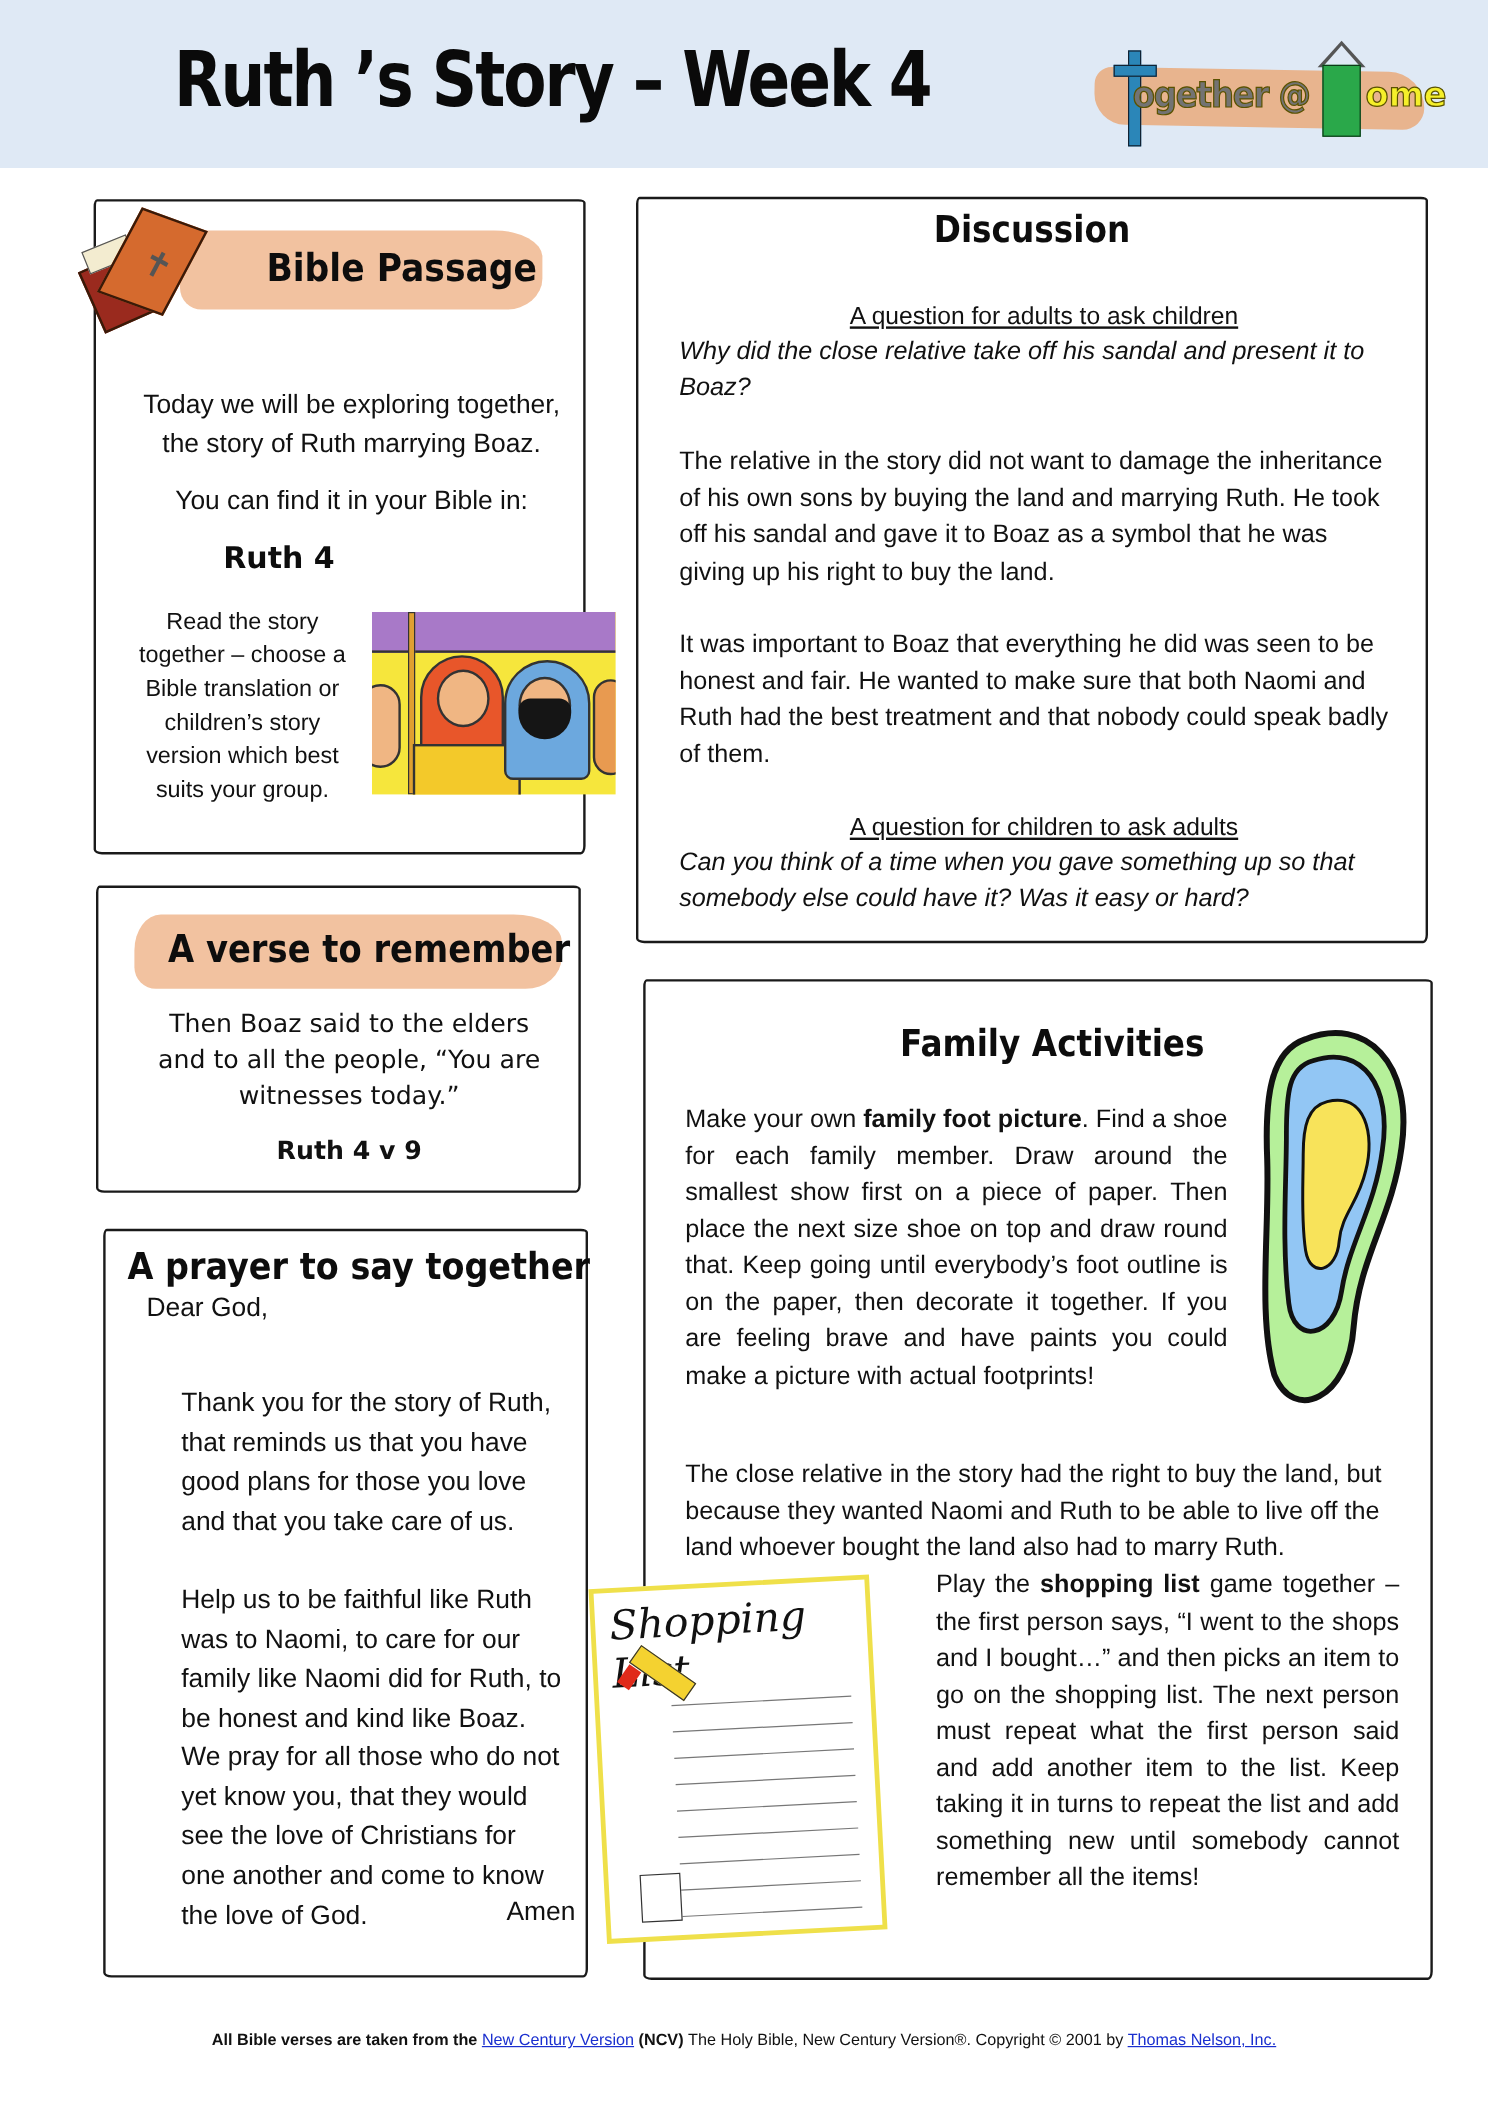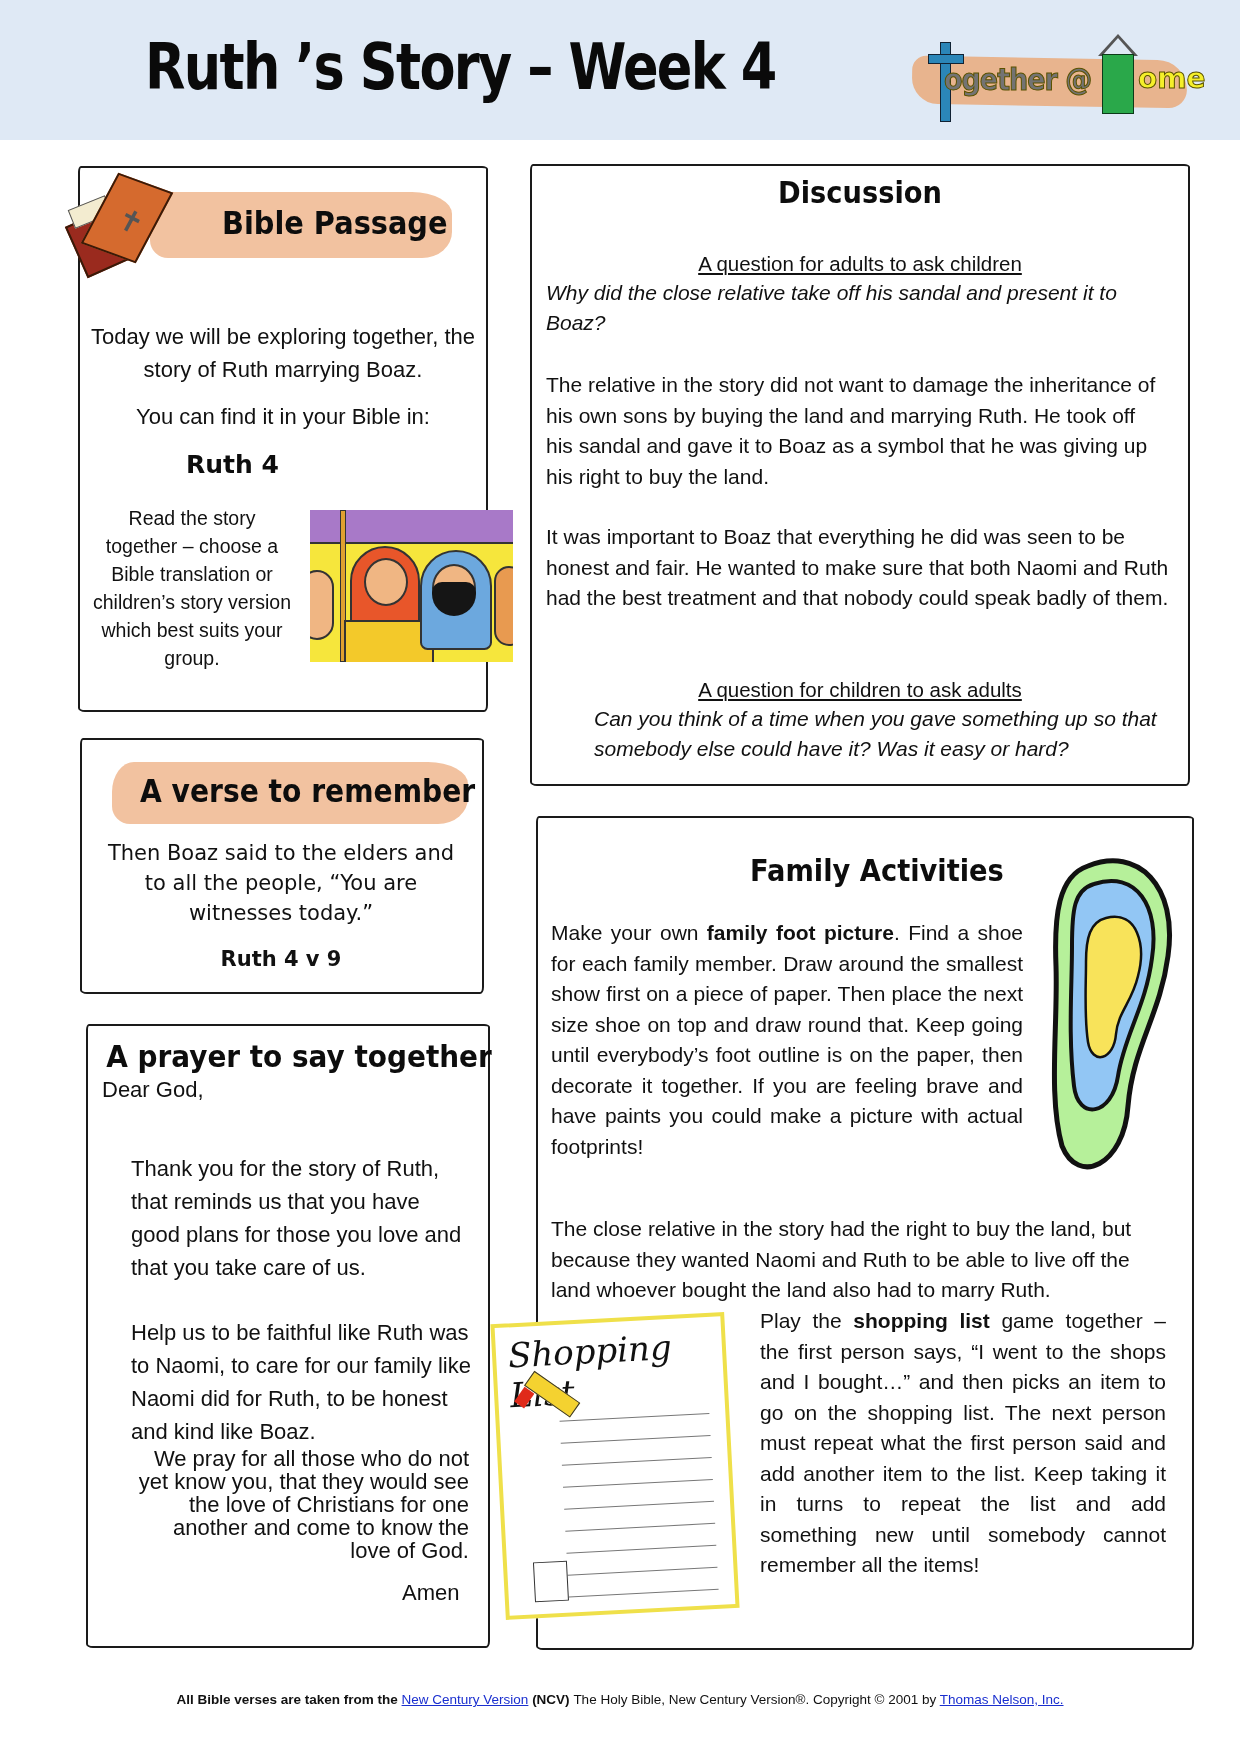--- a/index.html
+++ b/index.html
@@ -61,21 +61,21 @@
   .brush {
     position: absolute; background: #f2c2a0;
     border-radius: 22px 40px 30px 18px / 30px 22px 26px 18px;
   }
   .heading {
     position: absolute; font-family: "DejaVu Sans", sans-serif; font-weight: bold;
     color: #0d0d0d; white-space: nowrap;
   }
   .body-text {
     position: absolute; font-family: "Liberation Sans", sans-serif;
-    font-size: 20.5px; line-height: 27.5px; color: #111;
+    font-size: 20.5px; line-height: 27.5px; color: #111; padding-left: 20px;
   }
   .center { text-align: center; }
   .justify { text-align: justify; }
   .italic { font-style: italic; }
   .underline { text-decoration: underline; }
   .bold { font-weight: bold; }
 
   
   .bible {
     position: absolute; left: 68px; top: 168px; width: 100px; height: 110px;
@@ -185,31 +185,31 @@
 <div class="brush" style="left:112px; top:762px; width:356px; height:62px;"></div>
 <div class="heading" style="left:140px; top:772px; font-size:32px; transform:scaleX(0.88); transform-origin:left top;">A verse to remember</div>
 <div class="body-text center" style="left:100px; top:838px; width:362px; font-family:'DejaVu Sans', sans-serif; font-size:21px; line-height:30px;text-align:center;">Then Boaz said to the elders and to all the people, “You are witnesses today.”</div>
 <div class="body-text center bold" style="left:100px; top:946px; width:362px; font-family:'DejaVu Sans', sans-serif; font-size:21px;">Ruth 4 v 9</div>
 
 <div class="box" style="left:86px; top:1024px; width:404px; height:624px;"></div>
 <div class="heading center" style="left:86px; top:1038px; width:404px; font-size:31px; transform:scaleX(0.9); transform-origin:center top;">A prayer to say together</div>
 <div class="body-text" style="left:102px; top:1076px; font-size:22px;">Dear God,</div>
 <div class="body-text" style="left:131px; top:1152px; width:338px; font-size:22px; line-height:33px;">Thank you for the story of Ruth, that reminds us that you have good plans for those you love and that you take care of us.</div>
 <div class="body-text" style="left:131px; top:1300px; width:348px; font-size:22px; line-height:33px;margin-top:16px;">Help us to be faithful like Ruth was to Naomi, to care for our family like Naomi did for Ruth, to be honest and kind like Boaz.</div>
-<div class="body-text" style="left:131px; top:1447px; width:338px; font-size:22px; line-height:23px;text-align:right;">We pray for all those who do not yet know you, that they would see the love of Christians for one another and come to know the love of God.</div>
+<div class="body-text" style="left:131px; top:1447px; width:338px; font-size:22px; line-height:33px;">We pray for all those who do not yet know you, that they would see the love of Christians for one another and come to know the love of God.</div>
 <div class="body-text" style="left:402px; top:1579px; font-size:22px;">Amen</div>
 
 <div class="box" style="left:530px; top:164px; width:660px; height:622px;"></div>
 <div class="heading center" style="left:530px; top:174px; width:660px; font-size:31px; transform:scaleX(0.88); transform-origin:center top;">Discussion</div>
 <div class="body-text center underline" style="left:530px; top:250px; width:660px;">A question for adults to ask children</div>
 <div class="body-text italic" style="left:546px; top:278px; width:632px; font-size:21px; line-height:30px;">Why did the close relative take off his sandal and present it to Boaz?</div>
 <div class="body-text" style="left:546px; top:370px; width:620px; font-size:21px; line-height:30.5px;">The relative in the story did not want to damage the inheritance of his own sons by buying the land and marrying Ruth.  He took off his sandal and gave it to Boaz as a symbol that he was giving up his right to buy the land.</div>
 <div class="body-text" style="left:546px; top:522px; width:632px; font-size:21px; line-height:30.5px;">It was important to Boaz that everything he did was seen to be honest and fair.  He wanted to make sure that both Naomi and Ruth had the best treatment and that nobody could speak badly of them.</div>
 <div class="body-text center underline" style="left:530px; top:676px; width:660px;">A question for children to ask adults</div>
-<div class="body-text italic" style="left:546px; top:704px; width:632px; font-size:21px; line-height:30px;margin-left:48px;">Can you think of a time when you gave something up so that somebody else could have it? Was it easy or hard?</div>
+<div class="body-text italic" style="left:546px; top:704px; width:632px; font-size:21px; line-height:30px;">Can you think of a time when you gave something up so that somebody else could have it? Was it easy or hard?</div>
 
 <div class="box" style="left:536px; top:816px; width:658px; height:834px;"></div>
 <div class="heading" style="left:750px; top:852px; font-size:31px; transform:scaleX(0.88); transform-origin:left top;">Family Activities</div>
 <div class="body-text justify" style="left:551px; top:918px; width:472px; font-size:21px; line-height:30.5px;">
   <span>Make your own </span><span class="bold">family foot picture</span><span>.  Find a shoe for each family member.  Draw around the smallest show first on a piece of paper. Then place the next size shoe on top and draw round that.  Keep going until everybody’s foot outline is on the paper, then decorate it together.  If you are feeling brave and have paints you could make a picture with actual footprints!</span>
 </div>
 <svg class="foot" viewBox="0 0 130 340">
   <path d="M40 20 C90 0 130 40 120 110 C112 170 85 200 80 260 C76 320 30 340 14 300 C0 250 10 180 8 120 C6 70 10 30 40 20 Z" fill="#b6f09a" stroke="#111" stroke-width="5"></path>
   <path d="M46 38 C88 24 112 60 104 112 C98 160 76 190 70 230 C64 270 30 275 26 240 C20 190 24 140 24 100 C24 64 26 44 46 38 Z" fill="#92c6f4" stroke="#111" stroke-width="4"></path>
   <path d="M58 72 C90 64 98 100 90 130 C84 156 70 166 68 188 C66 214 44 220 40 196 C36 170 38 140 38 116 C38 92 42 76 58 72 Z" fill="#f8e35a" stroke="#111" stroke-width="2.5"></path>

